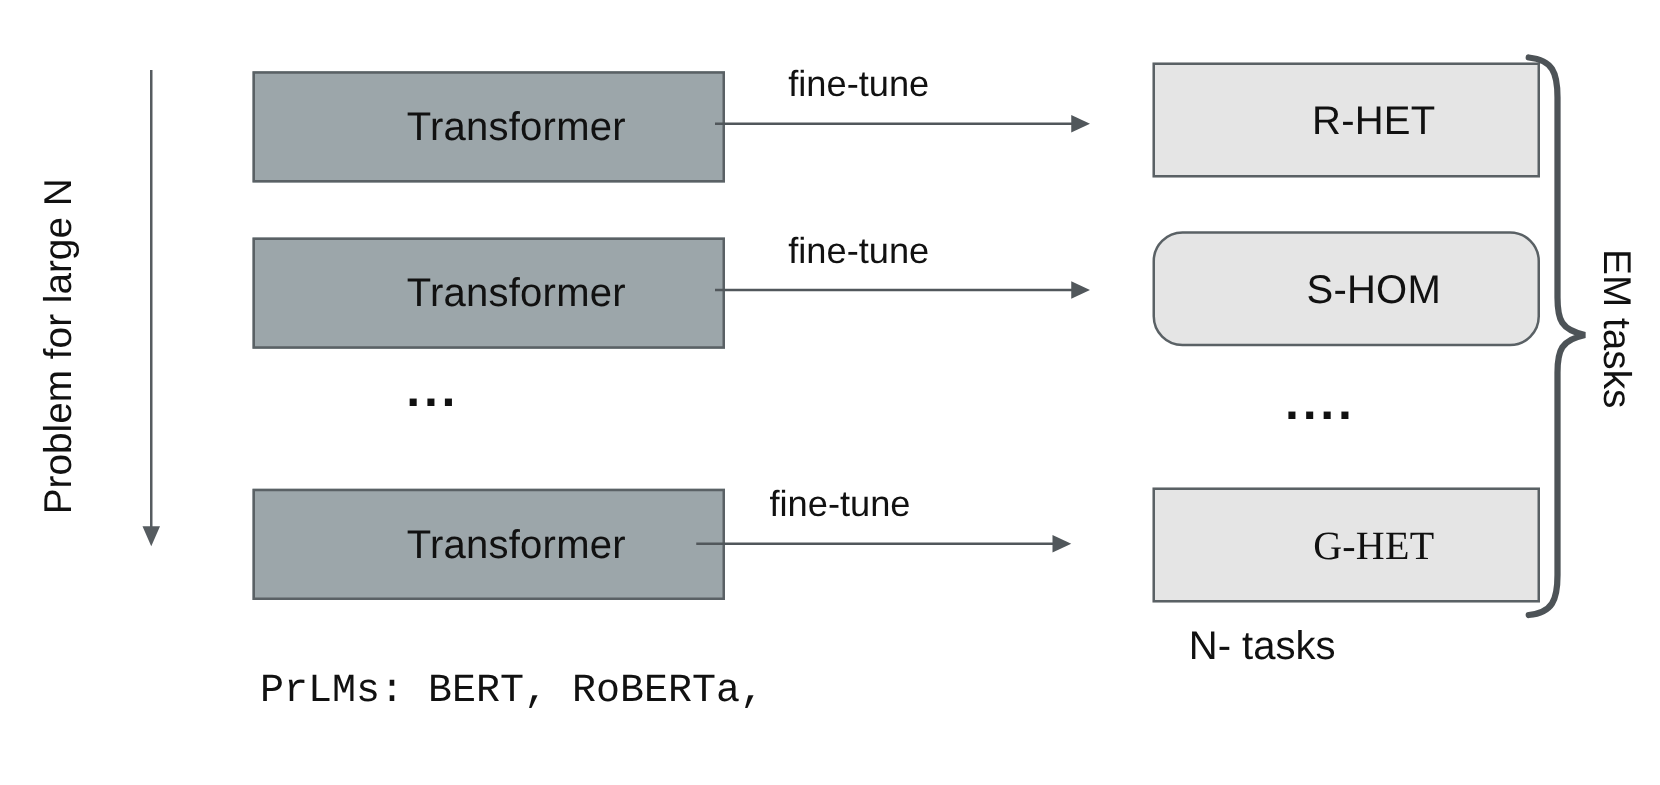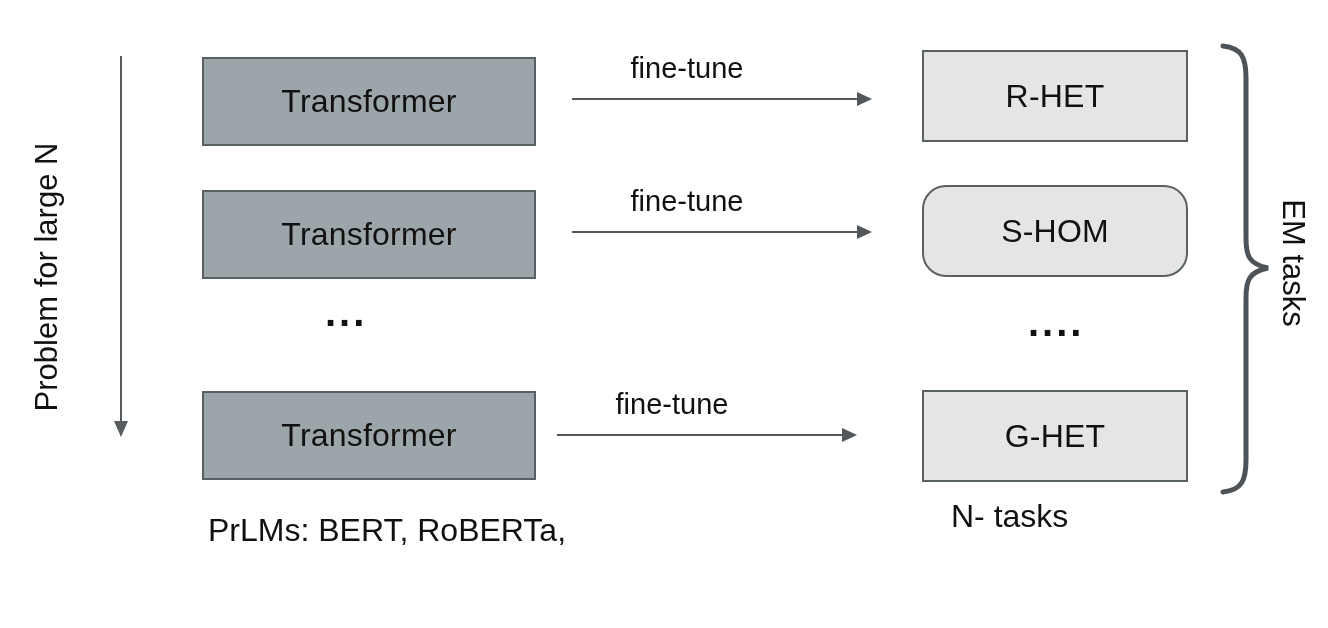--- a/index.html
+++ b/index.html
@@ -2,25 +2,25 @@
 <html><head>
 <meta charset="utf-8">
 <style>
   html,body{margin:0;padding:0;background:#fff;}
   .canvas{
     position:relative;width:1328px;height:628px;background:#ffffff;overflow:hidden;
     font-family:"Liberation Sans","DejaVu Sans",sans-serif;color:#111;
   }
   
   .box{position:absolute;display:flex;align-items:center;justify-content:center;
-       font-size:32px;letter-spacing:0.2px;}
+       font-size:32px;letter-spacing:0.2px;padding-left:44px;}
   .src{left:202px;width:330px;height:85px;background:#9ca6aa;border:2px solid #5a6165;}
   .tgt{left:922px;width:262px;height:88px;background:#e5e5e5;border:2px solid #5a6165;}
   .src.r1{top:57px;} .src.r2{top:190px;} .src.r3{top:391px;}
-  .tgt.r1{top:50px;} .tgt.r2{top:185px;border-radius:24px;} .tgt.r3{top:390px;}
+  .tgt.r1{top:50px;} .tgt.r2{top:185px;border-radius:24px;} .tgt.r3{top:390px;font-family:Liberation Serif, serif;}
   
   .arrow{position:absolute;width:300px;height:62px;}
   .arrow.a1{left:572px;top:52px;}
   .arrow.a2{left:572px;top:185px;}
   .arrow.a3{left:557px;top:388px;}
   .arrow .label{position:absolute;left:0;width:100%;top:0;text-align:center;
        font-size:29px;transform:translateX(-35px);}
   .arrow .line{position:absolute;left:0;right:14px;top:46px;height:2px;background:#51575b;}
   .arrow .head{position:absolute;right:0;top:40px;width:0;height:0;
        border-left:15px solid #51575b;border-top:7px solid transparent;border-bottom:7px solid transparent;}
@@ -32,21 +32,21 @@
        border-top:16px solid #565c60;border-left:7px solid transparent;border-right:7px solid transparent;}
   
   .dots{position:absolute;font-size:40px;font-weight:700;letter-spacing:3px;line-height:40px;}
   .dots-left{left:325px;top:292px;}
   .dots-right{left:1028px;top:302px;}
   
   .brace{position:absolute;left:1218px;top:42px;}
   .vlabel-right{position:absolute;left:1213px;top:245px;width:160px;text-align:center;
        font-size:31px;transform:rotate(90deg);}
   
-  .caption-prlms{position:absolute;left:208px;top:510px;font-size:32px;line-height:41px;}
+  .caption-prlms{position:absolute;left:208px;top:532px;font-size:32px;line-height:41px;font-family:Liberation Mono, monospace;}
   .caption-ntasks{position:absolute;left:951px;top:498px;font-size:32px;}
 </style>
 </head>
 <body>
 
 <div class="canvas">
 
   <div class="vlabel-left">Problem for large N</div>
   <div class="darrow-line"></div>
   <div class="darrow-head"></div>

